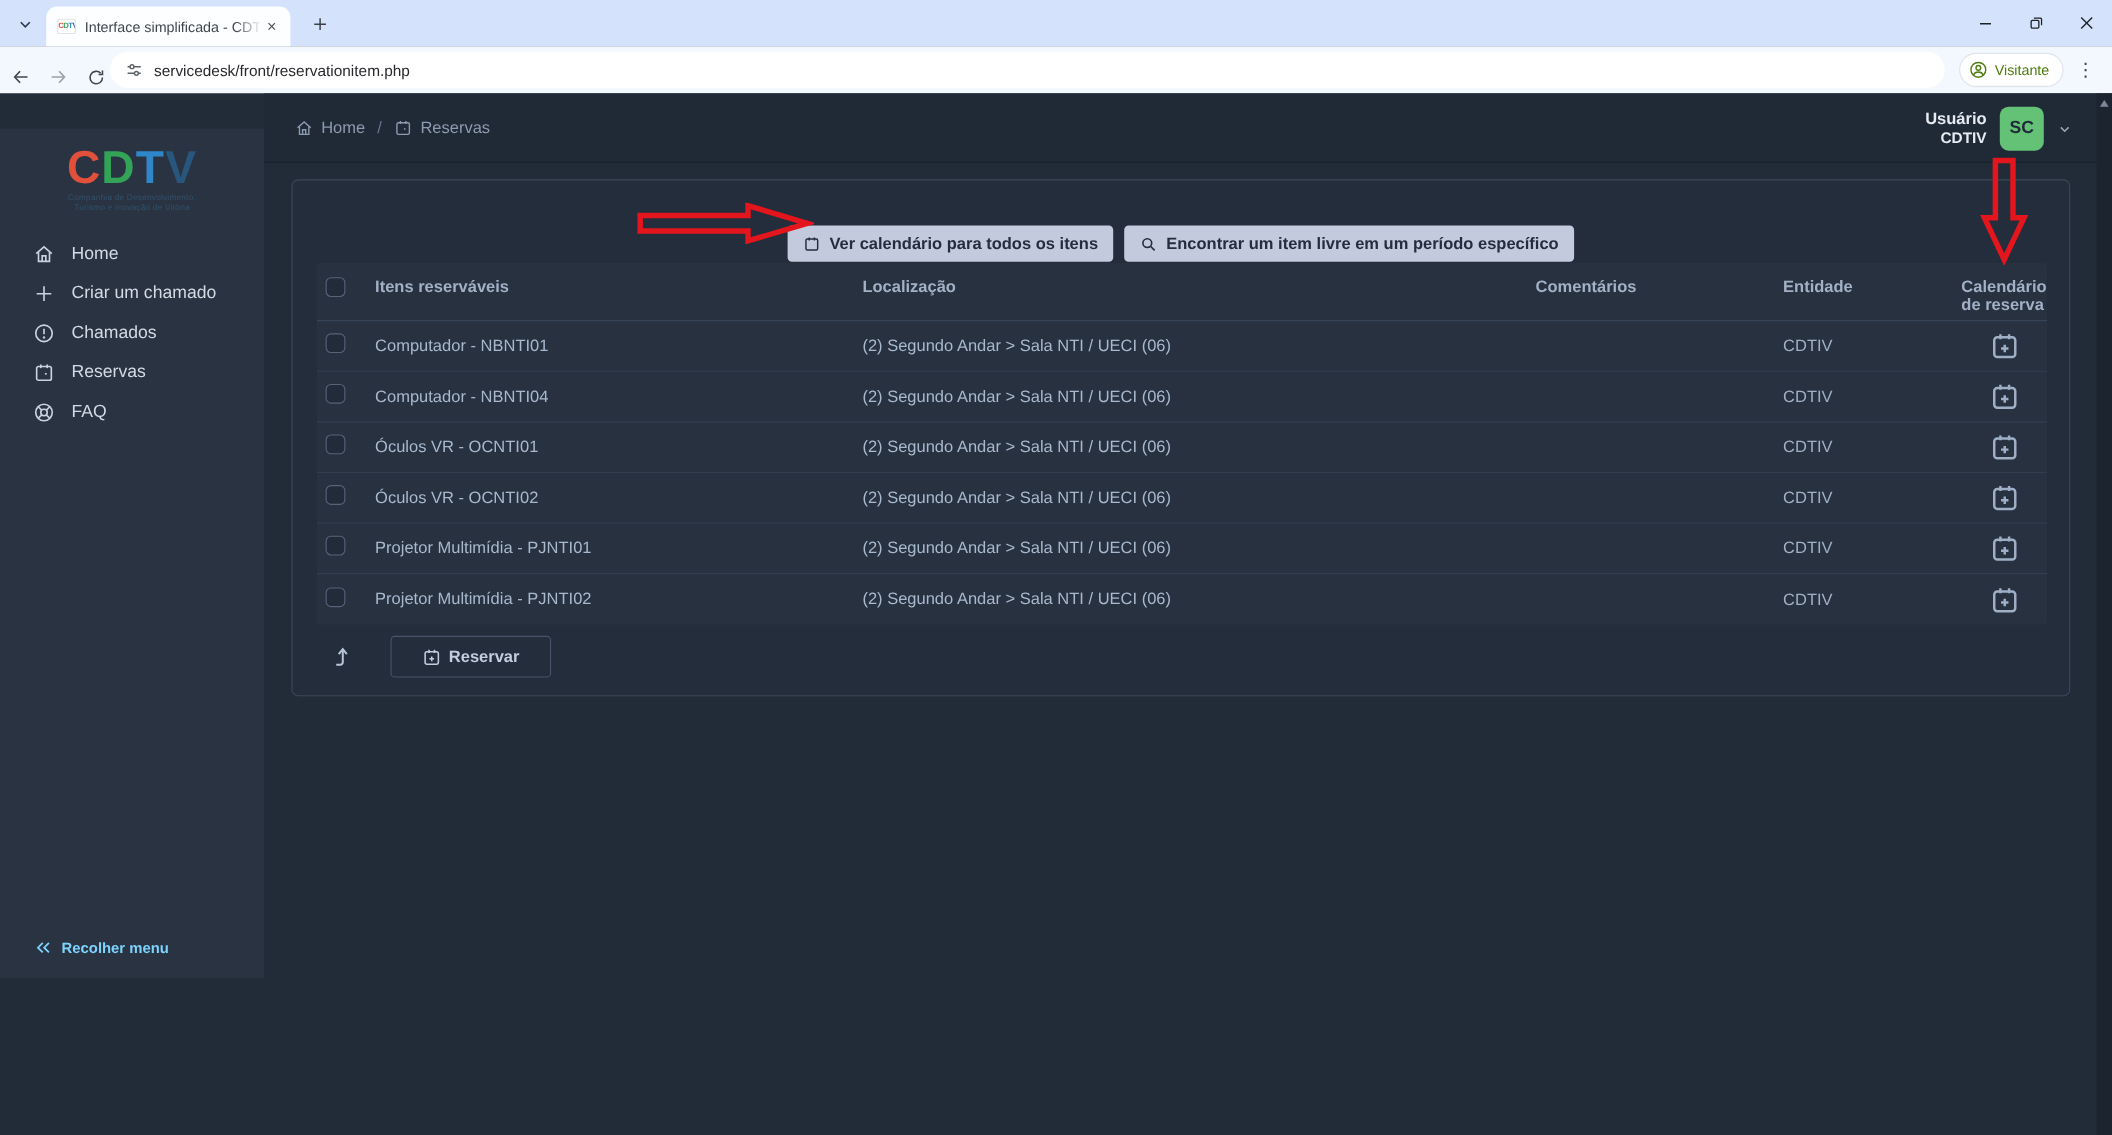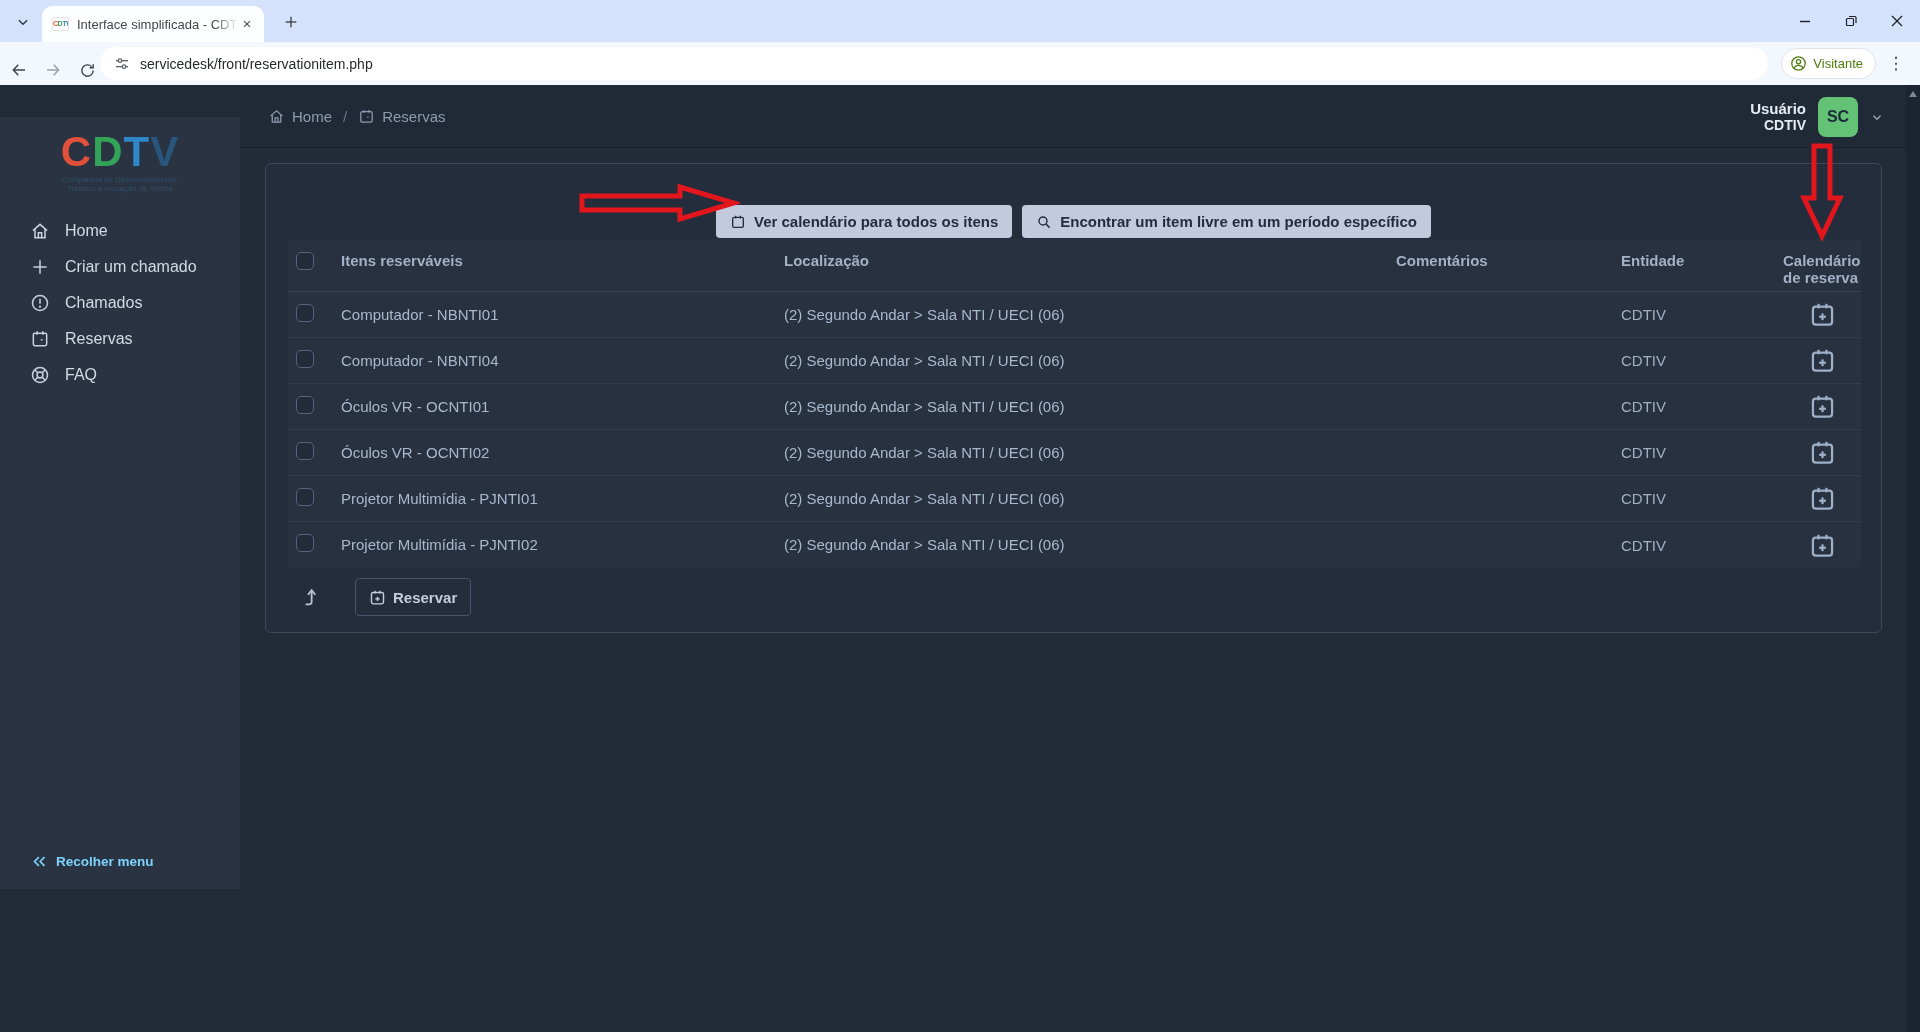--- a/index.html
+++ b/index.html
@@ -90,21 +90,21 @@
   .cell-link { color:#a8b9ce; font-size:15px; text-decoration:none; cursor:pointer; }
   .cell-text { color:#a0b0c5; font-size:15px; }
   .c-cal { display:flex; justify-content:center; }
   .calbtn { background:transparent; border:none; color:#9fb0c6; cursor:pointer; padding:2px; }
 
   .table-footer { position:absolute; left:22px; top:404px; width:1573px; height:58px; display:flex;
                   align-items:center; gap:31px; padding-left:14px; }
   .corner-arrow { color:#b9c6da; }
   .reserve-btn { height:38px; background:transparent; border:1px solid #46536b; border-radius:4px;
                  color:#c3cde0; font-family:"Liberation Sans",sans-serif; font-size:15px; font-weight:600;
-                 display:flex; align-items:center; gap:7px; padding:0 13px; cursor:pointer; }
+                 display:flex; align-items:center; gap:7px; padding:0 28px; cursor:pointer; }
 
   .page-scrollbar { position:absolute; right:0; top:0; width:14px; height:947px; background:#1c2430; }
   .sb-up { position:absolute; top:6px; left:3px; width:0; height:0; border-left:4px solid transparent;
            border-right:4px solid transparent; border-bottom:6px solid #7d8799; }
 
   .annotation { position:absolute; pointer-events:none; }
   .annotation svg { stroke:var(--annotation-red,#e3151d); fill:none; stroke-width:5; }
 </style>
 </head>
 <body>

